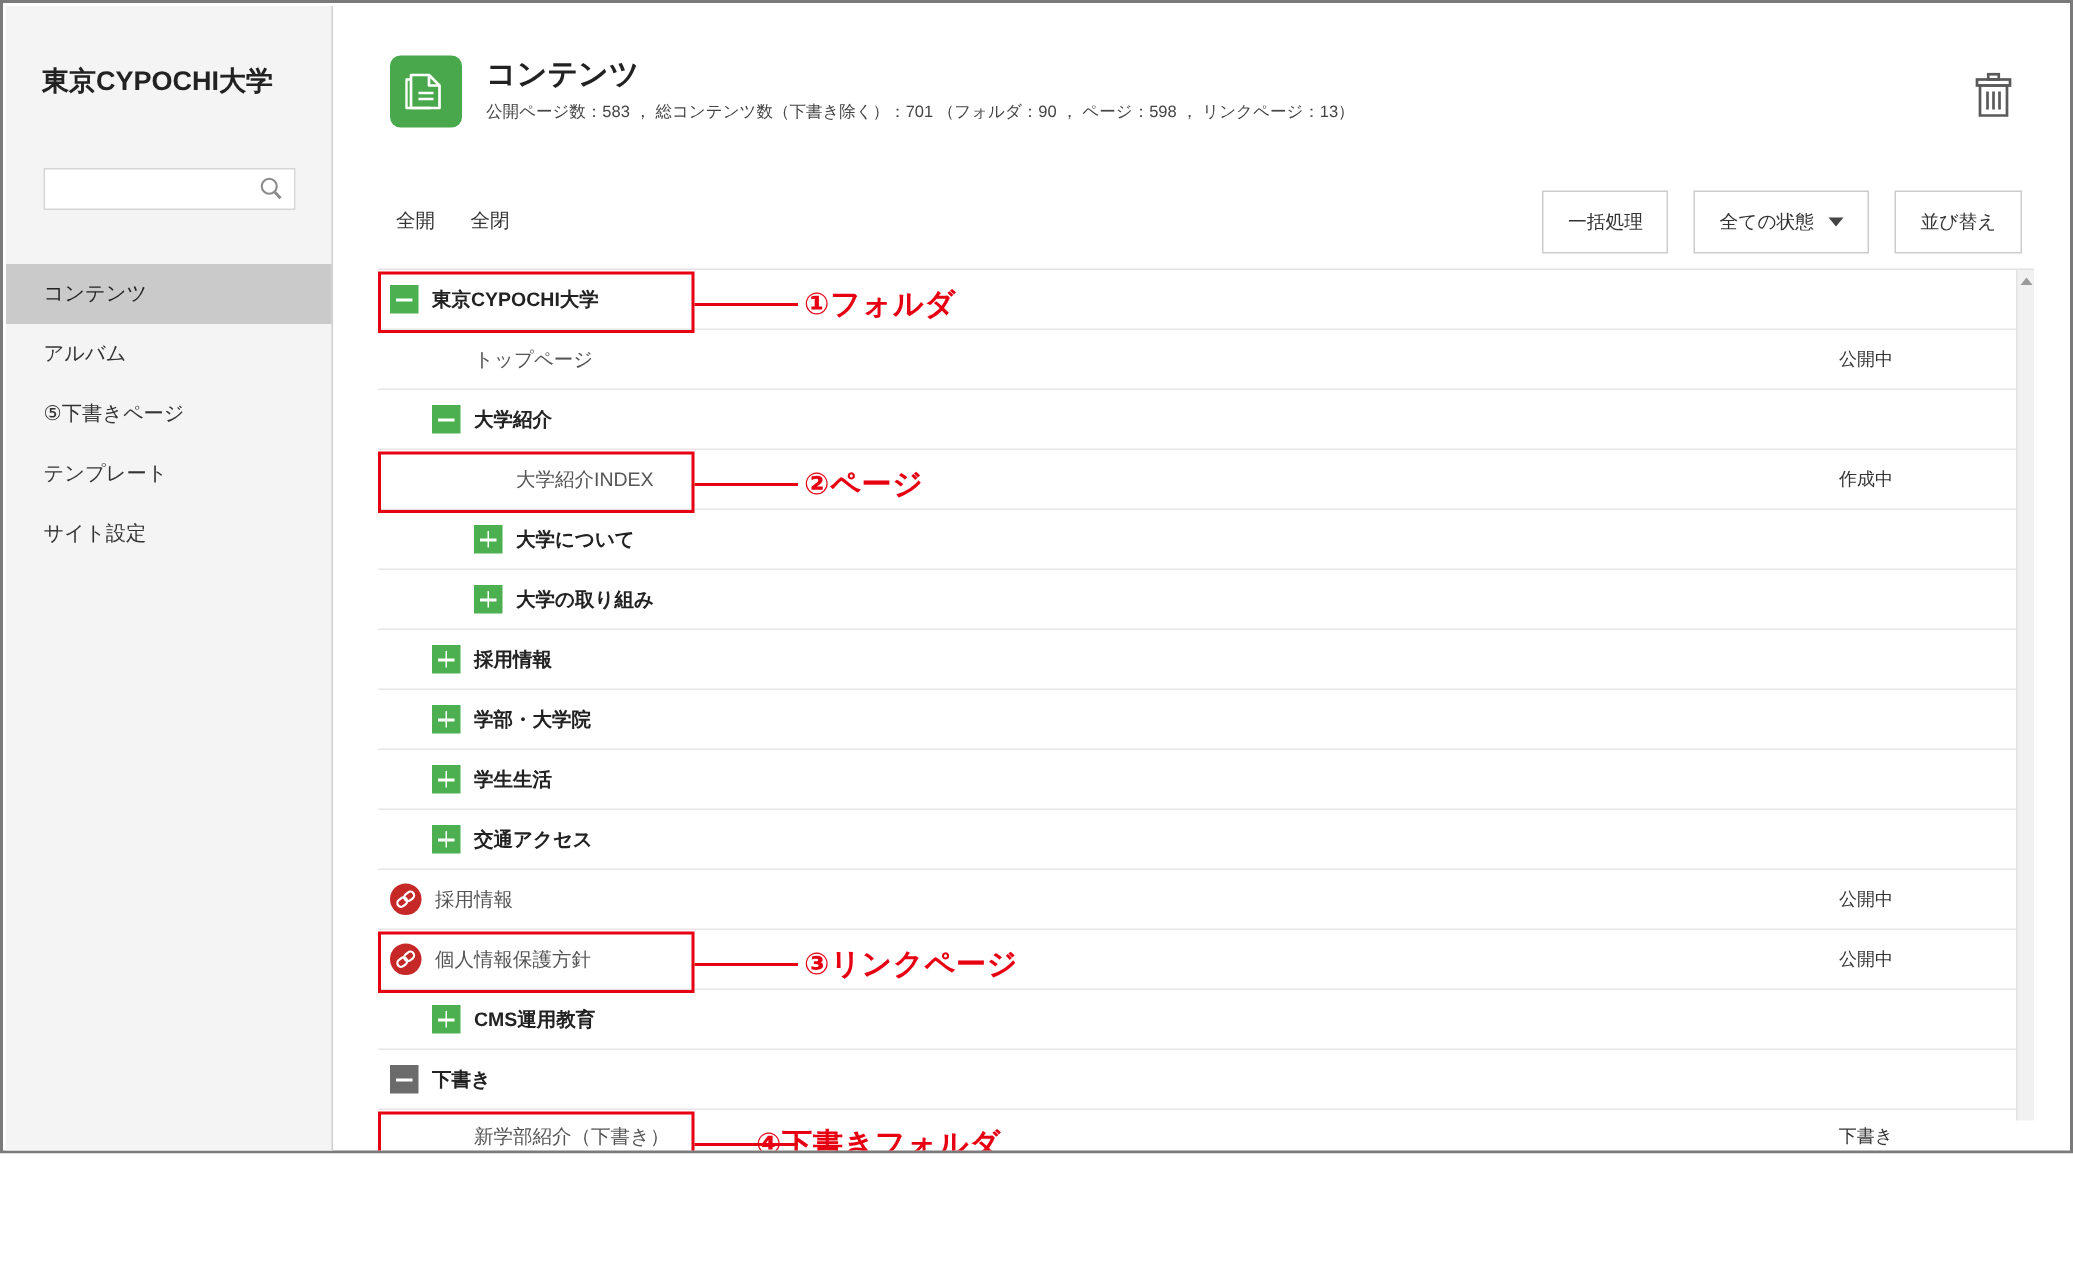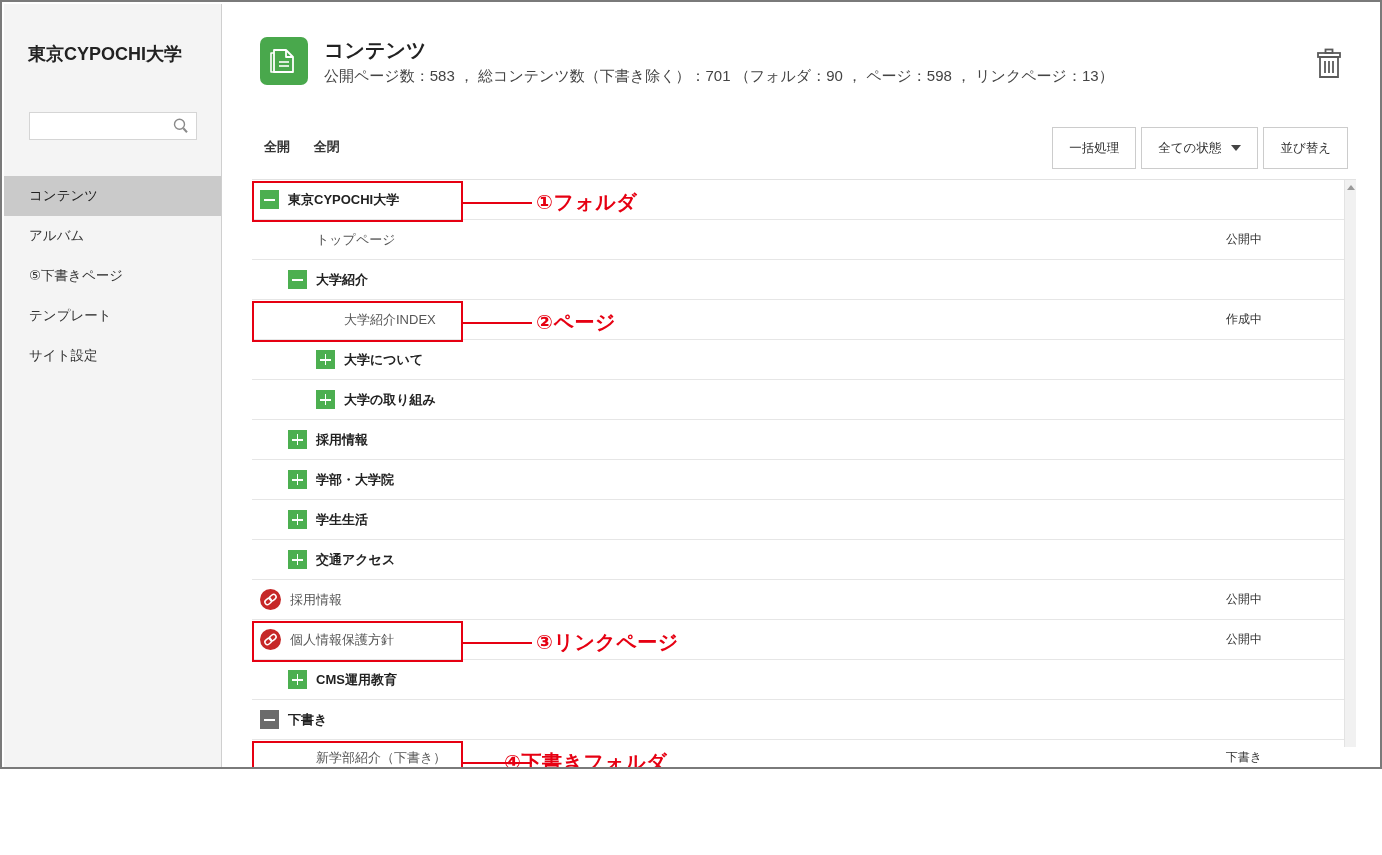--- a/index.html
+++ b/index.html
@@ -126,21 +126,21 @@
   }
   .page-title {
     font-size: 20px;
     font-weight: bold;
     color: #222222;
     line-height: 26px;
     white-space: nowrap;
   }
   .page-stats {
     margin-top: 5px;
-    font-size: 15px;
+    font-size: 11px;
     color: #444444;
     line-height: 15px;
     white-space: nowrap;
   }
 
   .trash-btn {
     position: absolute;
     right: 32px;
     top: 42px;
     width: 34px;
@@ -154,32 +154,31 @@
     left: 0; right: 0;
     top: 118px;
     height: 52px;
   }
   .expand-links {
     position: absolute;
     left: 42px;
     top: 16px;
     font-size: 13px;
     color: #333333;
-    font-weight: bold;
   }
   .expand-links span {
     cursor: pointer;
     margin-right: 20px;
   }
   .tb-buttons {
     position: absolute;
     right: 30px;
     top: 5px;
     display: flex;
-    gap: 5px;
+    gap: 17px;
   }
   .tb-btn {
     height: 42px;
     min-width: 76px;
     padding: 0 16px;
     border: 1px solid #cccccc;
     background: #ffffff;
     font-family: "Liberation Sans", sans-serif;
     font-size: 12.5px;
     color: #333333;

